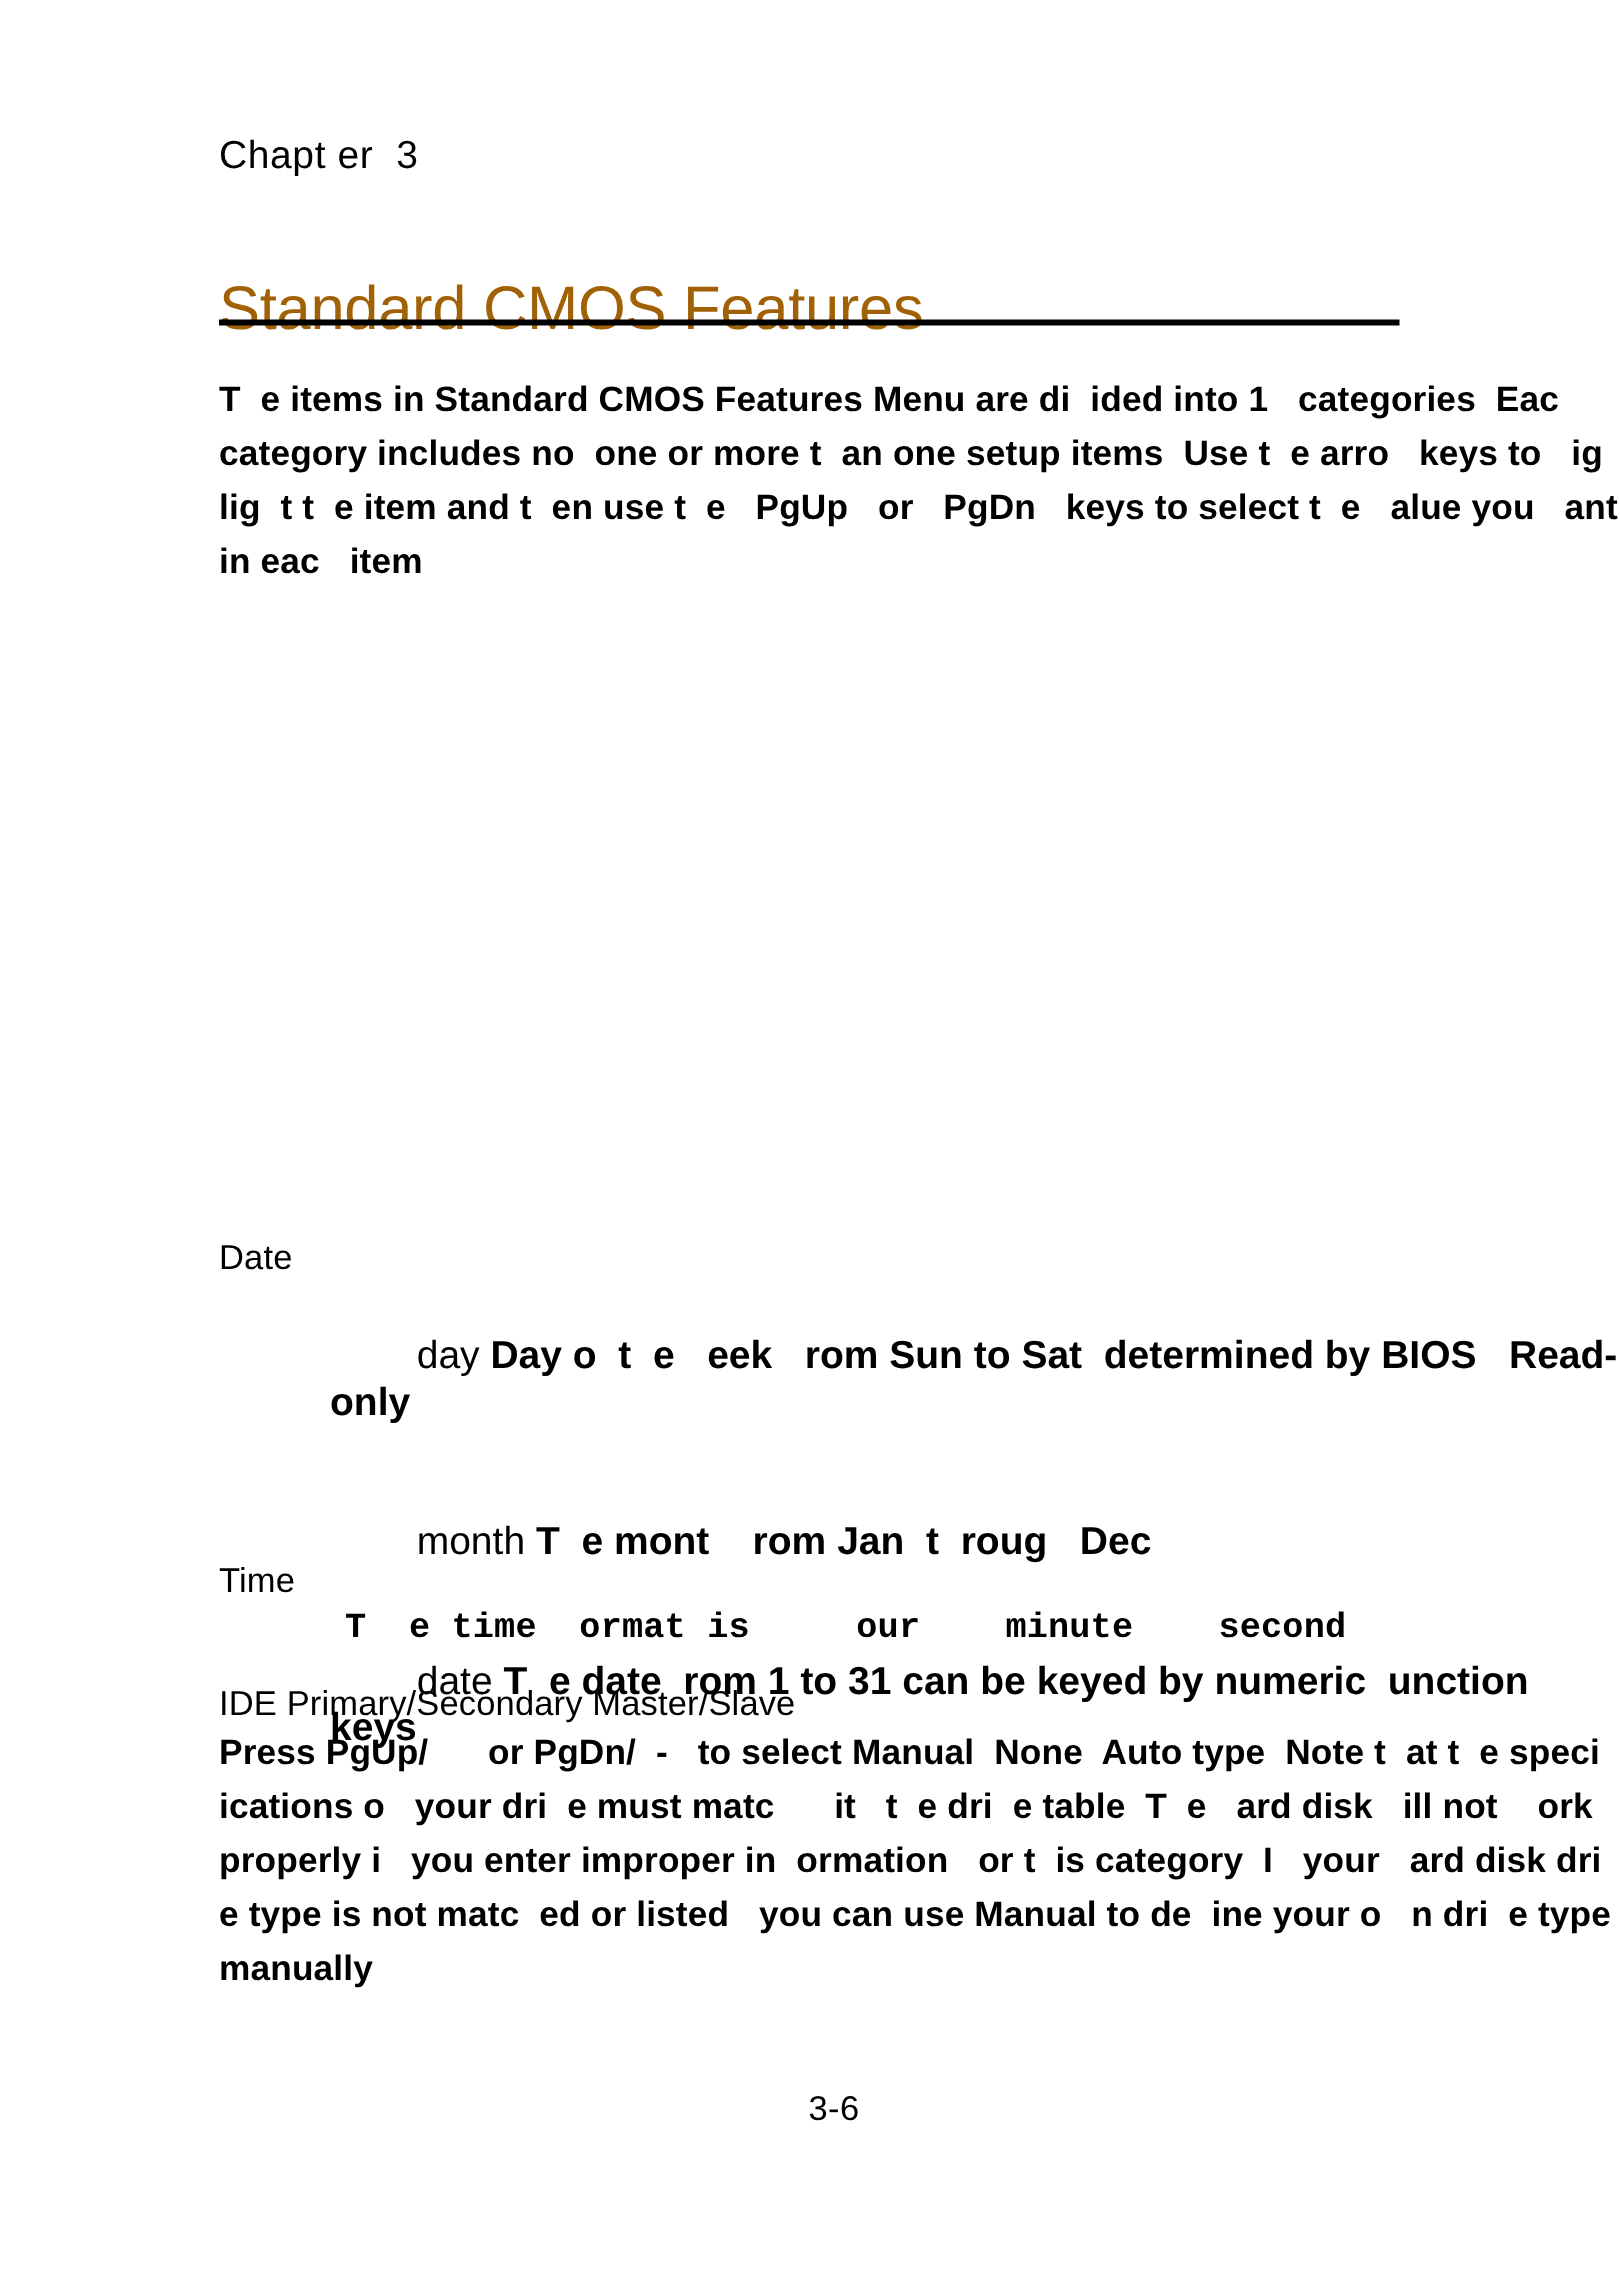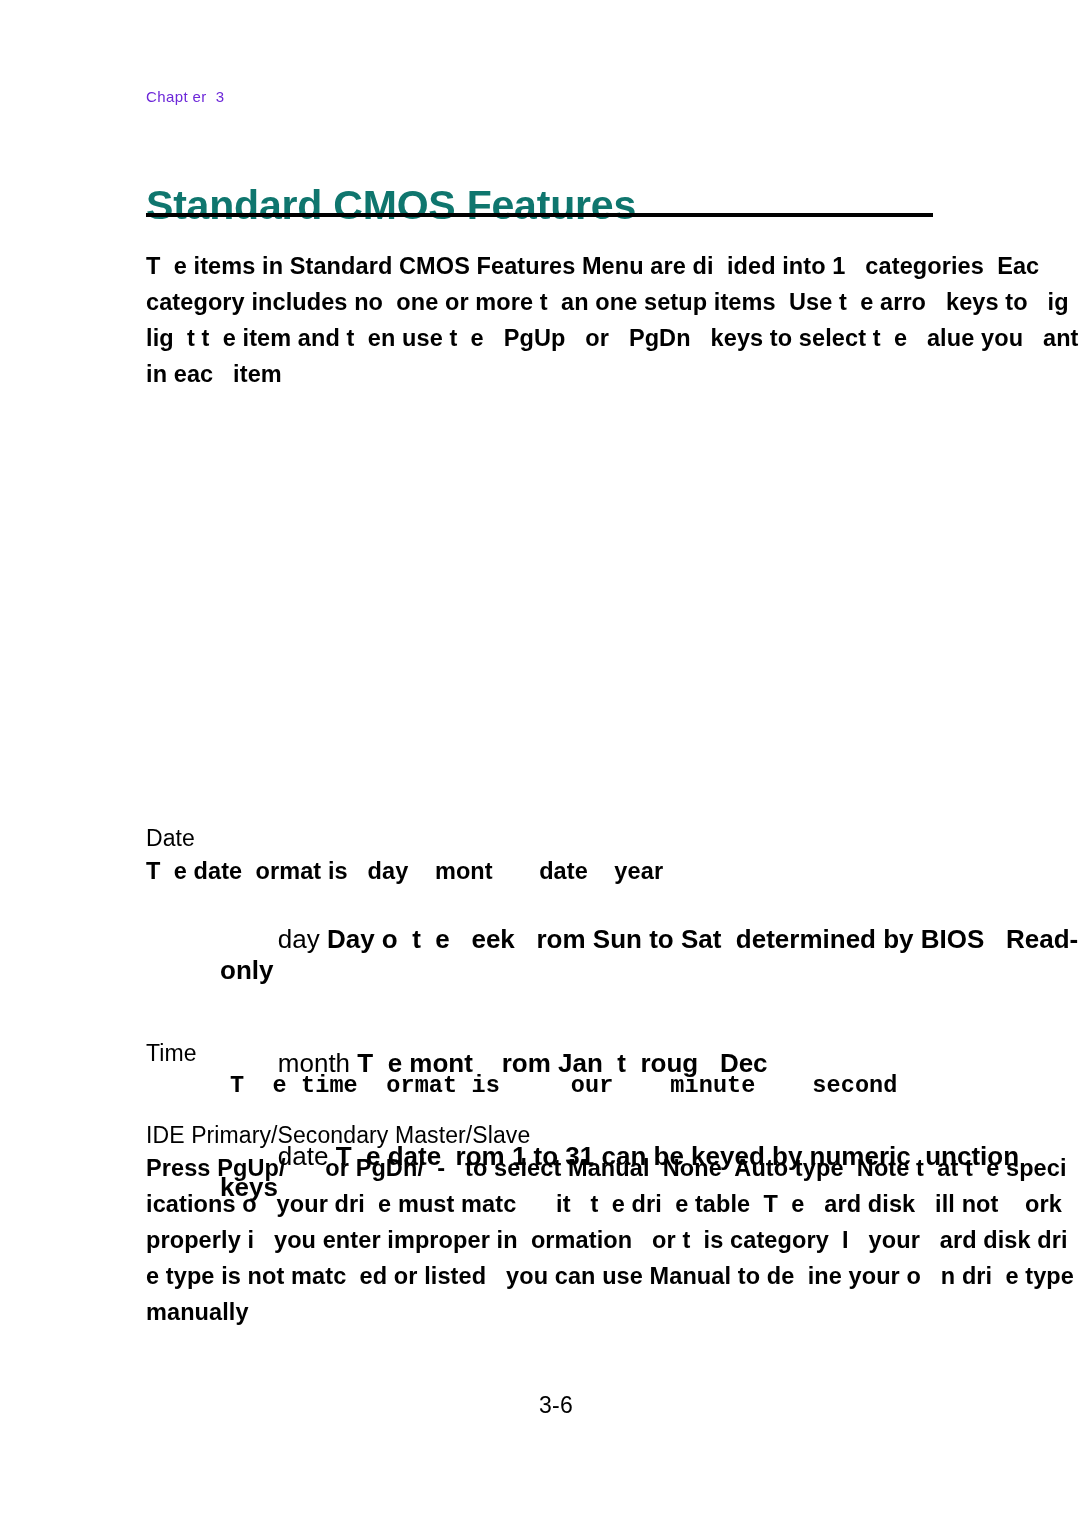--- a/index.html
+++ b/index.html
@@ -19,36 +19,36 @@
   .page {
     position: absolute;
     inset: 0;
   }
 
   
   .chapter-label {
     position: absolute;
     left: 146px;
     top: 88px;
-    font-size: 15px;
+    font-size: 26px;
     font-weight: 400;
     letter-spacing: 0.4px;
-    color: #6d28d9;
+    color: #000000;
     white-space: pre;
   }
 
   
   .page-title {
     position: absolute;
     left: 146px;
     top: 155px;
     font-size: 41px;
-    font-weight: 700;
+    font-weight: 400;
     letter-spacing: -0.2px;
-    color: #0f766e;
+    color: #a16207;
     white-space: pre;
   }
 
   .title-rule {
     position: absolute;
     left: 146px;
     top: 213px;
     width: 787px;
     height: 4px;
     background: #000;
@@ -136,21 +136,20 @@
   <div class="chapter-label">Chapt er  3</div>
 
   <h1 class="page-title">Standard CMOS Features</h1>
 
   <div class="title-rule"></div>
 
   <div class="intro">T  e items in Standard CMOS Features Menu are di  ided into 1   categories  Eac   category includes no  one or more t  an one setup items  Use t  e arro   keys to   ig  lig  t t  e item and t  en use t  e   PgUp   or   PgDn   keys to select t  e   alue you   ant in eac   item</div>
 
   <div class="section" style="top:823px;">
     <div class="sec-heading">Date</div>
-    <div class="sec-body-bold">T  e date  ormat is   day    mont       date    year</div>
     <div class="deflist">
       <div class="defrow">
         <span class="defterm">day</span><span> </span><span class="defdesc">Day o  t  e   eek   rom Sun to Sat  determined by BIOS   Read-only</span>
       </div>
       <div class="defrow">
         <span class="defterm">month</span><span> </span><span class="defdesc">T  e mont    rom Jan  t  roug   Dec</span>
       </div>
       <div class="defrow">
         <span class="defterm">date</span><span> </span><span class="defdesc">T  e date  rom 1 to 31 can be keyed by numeric  unction keys</span>
       </div>

